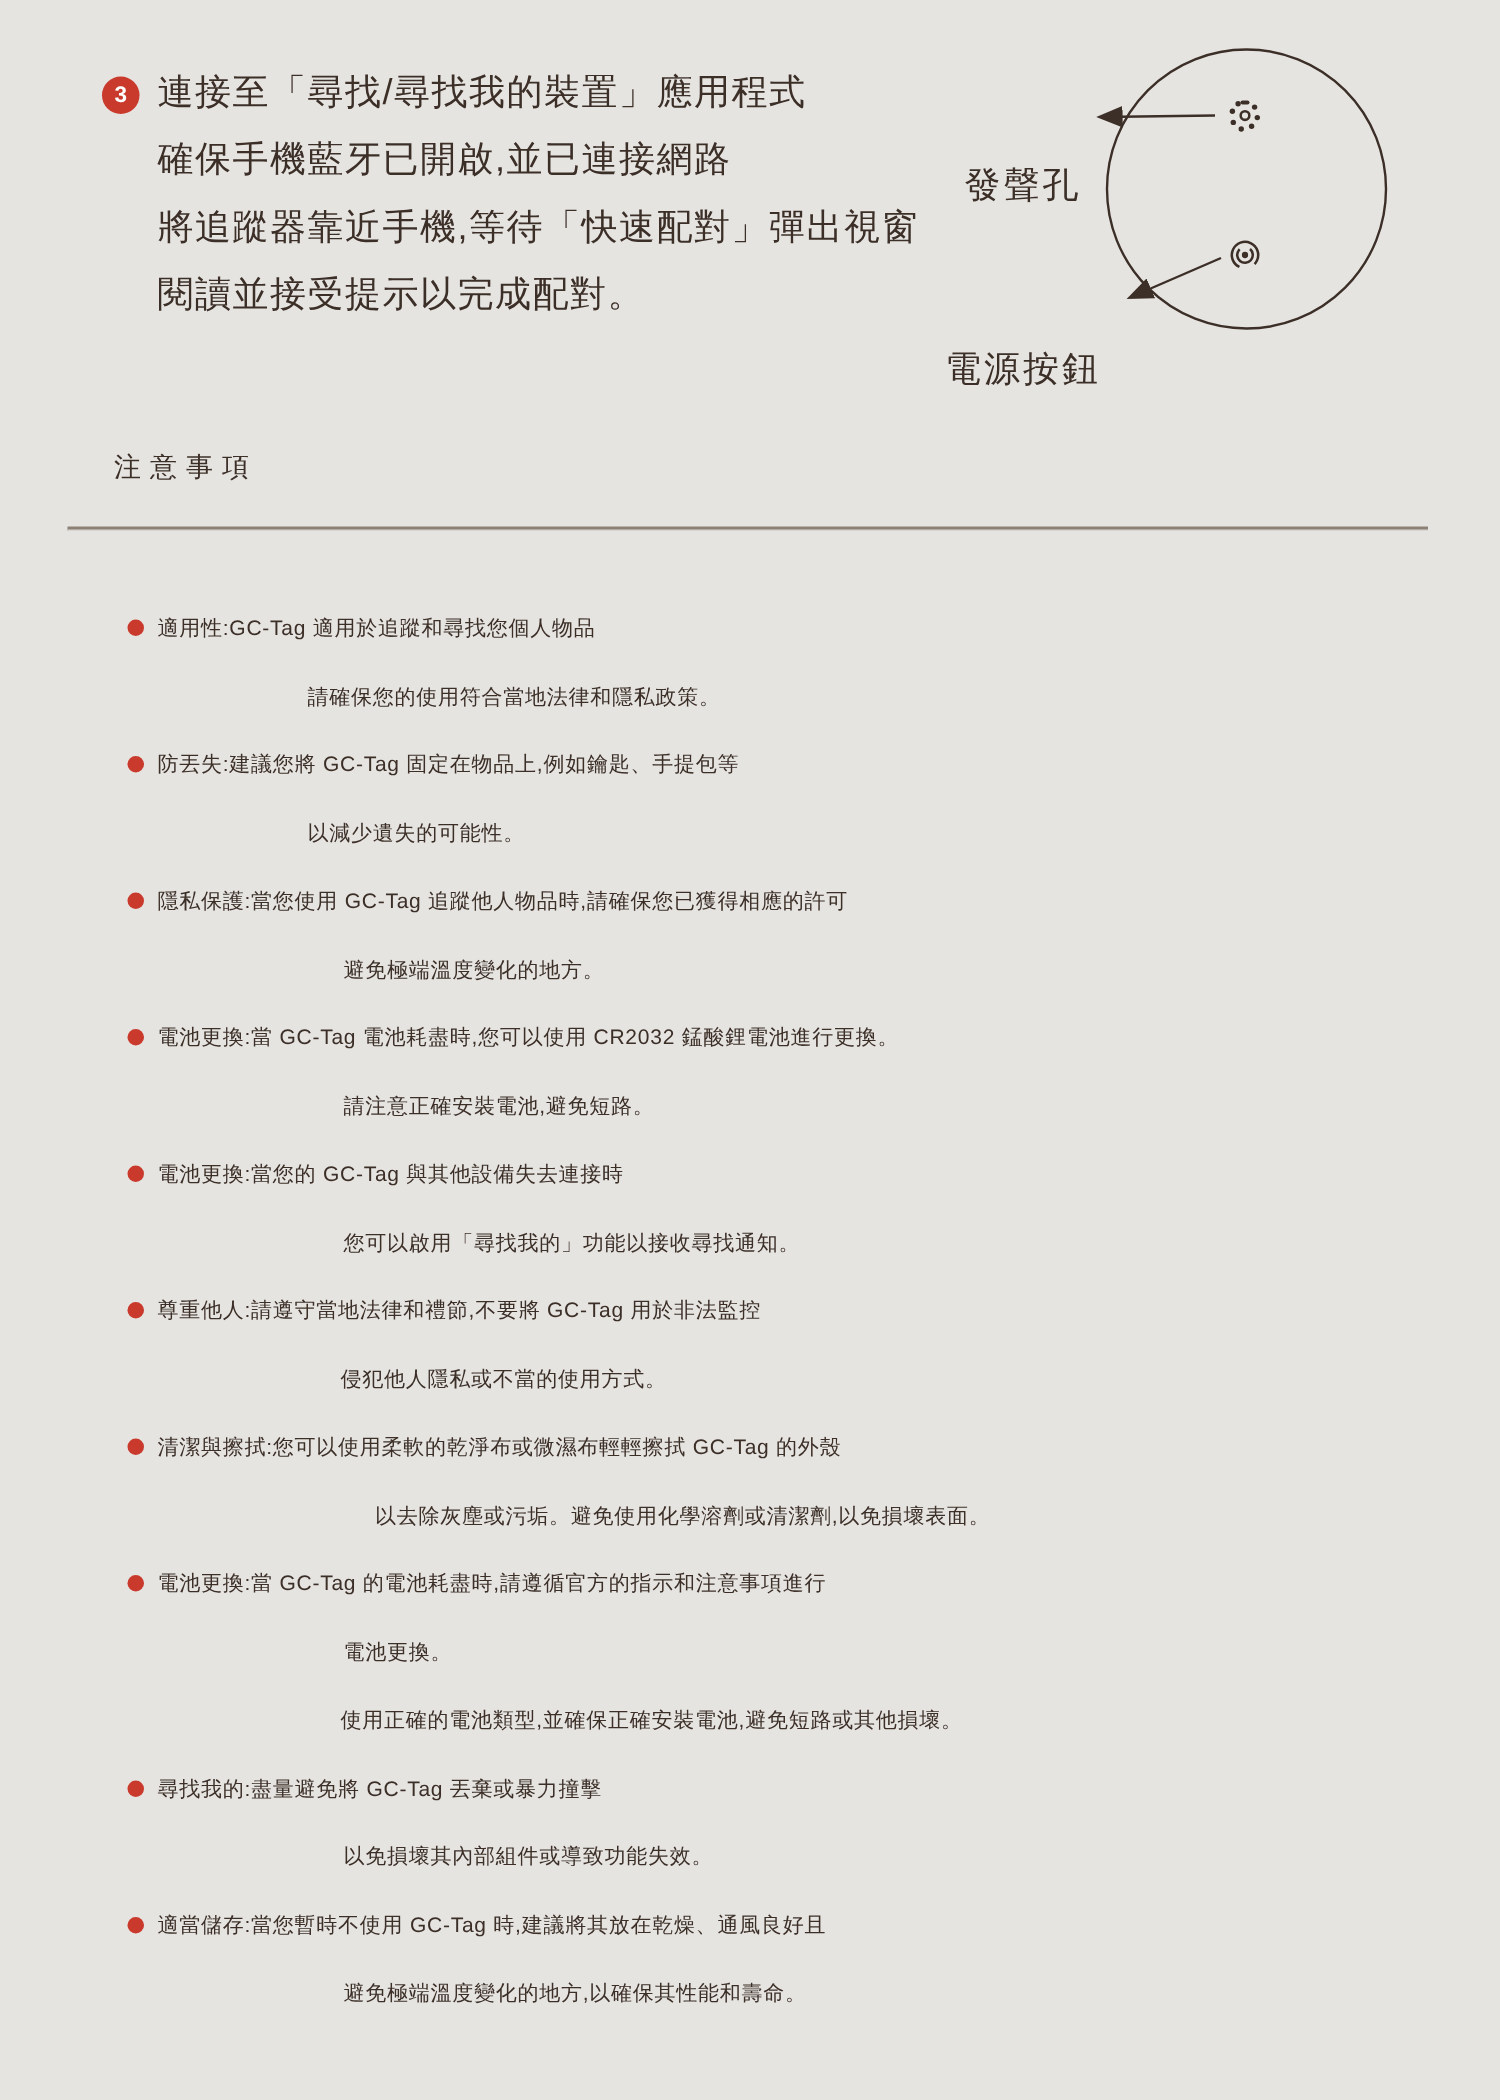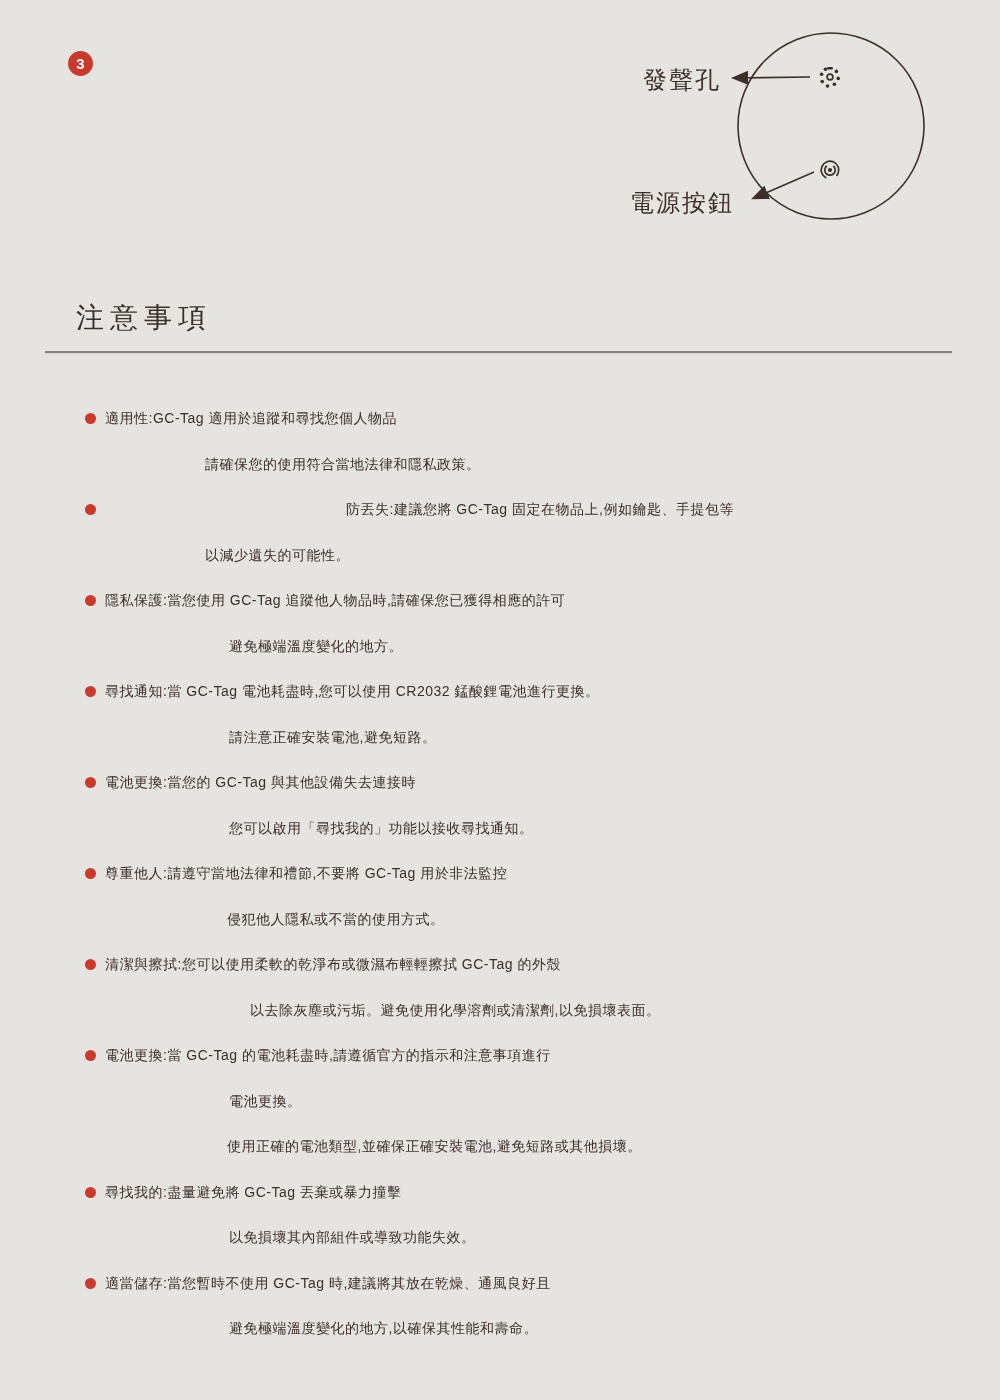--- a/index.html
+++ b/index.html
@@ -25,29 +25,29 @@
     position:absolute;left:105px;top:39px;width:560px;
     font-size:24px;line-height:45px;
     letter-spacing:1px;
     white-space:nowrap;
   }
 
   
   .diagram{position:absolute;left:600px;top:18px;width:390px;height:215px;}
   .diagram svg{position:absolute;left:0;top:0;}
   .diagram-label{
-    position:absolute;font-size:24px;letter-spacing:2px;white-space:nowrap;
+    position:absolute;font-size:24px;letter-spacing:2px;white-space:nowrap;margin-top:43px;
   }
   .label-speaker{left:643px;top:64px;}
   .label-power{left:630px;top:187px;}
 
   
   .section-title{
     position:absolute;left:76px;top:299px;
-    font-size:28px;letter-spacing:6px;font-weight:normal;margin:0;
+    font-size:18px;letter-spacing:6px;font-weight:normal;margin:0;
   }
   .rule{
     position:absolute;left:45px;top:351px;width:907px;height:2px;
     background:#8B8177;border-bottom:1px solid #D8D5D1;
   }
 
   
   .notes{
     position:absolute;left:105px;top:396px;width:870px;
     font-size:14px;line-height:45.5px;
@@ -59,20 +59,29 @@
     width:11px;height:11px;border-radius:50%;
     background:#C93A2D;
   }
 </style>
 </head>
 <body>
 
 <div class="page">
 
   <span class="step-badge">3</span>
+  <div class="step-lines" id="step-lines">
+  <div class="step-line">連接至「尋找/尋找我的裝置」應用程式</div>
+
+  <div class="step-line">確保手機藍牙已開啟,並已連接網路</div>
+
+  <div class="step-line">將追蹤器靠近手機,等待「快速配對」彈出視窗</div>
+
+  <div class="step-line">閱讀並接受提示以完成配對。</div>
+</div>
 
   <div class="diagram">
     <svg width="390" height="215" viewBox="0 0 390 215">
       <defs>
         <marker id="arw" markerWidth="11" markerHeight="9" refX="9" refY="4.5" orient="auto">
           <path d="M0,0 L11,4.5 L0,9 z" fill="#3C2F28"></path>
         </marker>
       </defs>
 
       <circle cx="231" cy="108" r="93" fill="none" stroke="#3C2F28" stroke-width="1.6"></circle>
@@ -111,39 +120,39 @@
     <div class="note-lines">
   <div class="note-line" style="padding-left: 0px;">適用性:GC-Tag 適用於追蹤和尋找您個人物品</div>
 
   <div class="note-line" style="padding-left: 100px;">請確保您的使用符合當地法律和隱私政策。</div>
 </div>
   </div>
 
   <div class="note">
     <span class="bullet"></span>
     <div class="note-lines">
-  <div class="note-line" style="padding-left: 0px; text-align: center;">防丟失:建議您將 GC-Tag 固定在物品上,例如鑰匙、手提包等</div>
+  <div class="note-line" style="padding-left: 0px;">防丟失:建議您將 GC-Tag 固定在物品上,例如鑰匙、手提包等</div>
 
   <div class="note-line" style="padding-left: 100px;">以減少遺失的可能性。</div>
 </div>
   </div>
 
   <div class="note">
     <span class="bullet"></span>
     <div class="note-lines">
   <div class="note-line" style="padding-left: 0px;">隱私保護:當您使用 GC-Tag 追蹤他人物品時,請確保您已獲得相應的許可</div>
 
   <div class="note-line" style="padding-left: 124px;">避免極端溫度變化的地方。</div>
 </div>
   </div>
 
   <div class="note">
     <span class="bullet"></span>
     <div class="note-lines">
-  <div class="note-line" style="padding-left: 0px;">尋找通知:當 GC-Tag 電池耗盡時,您可以使用 CR2032 錳酸鋰電池進行更換。</div>
+  <div class="note-line" style="padding-left: 0px;">電池更換:當 GC-Tag 電池耗盡時,您可以使用 CR2032 錳酸鋰電池進行更換。</div>
 
   <div class="note-line" style="padding-left: 124px;">請注意正確安裝電池,避免短路。</div>
 </div>
   </div>
 
   <div class="note">
     <span class="bullet"></span>
     <div class="note-lines">
   <div class="note-line" style="padding-left: 0px;">電池更換:當您的 GC-Tag 與其他設備失去連接時</div>
 

